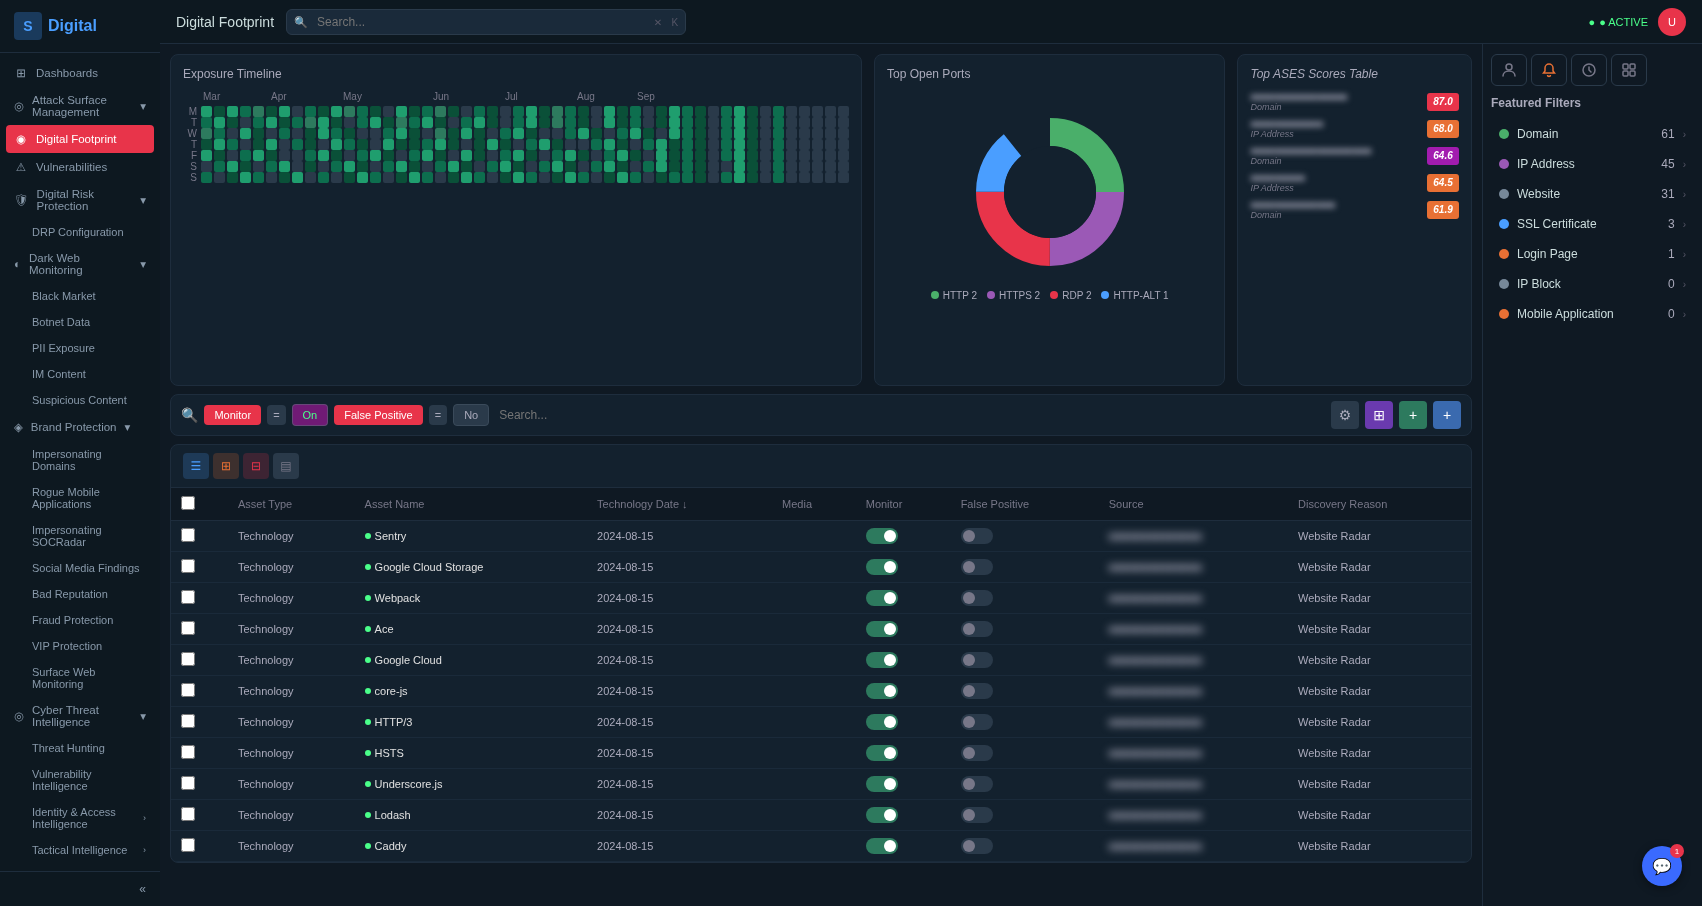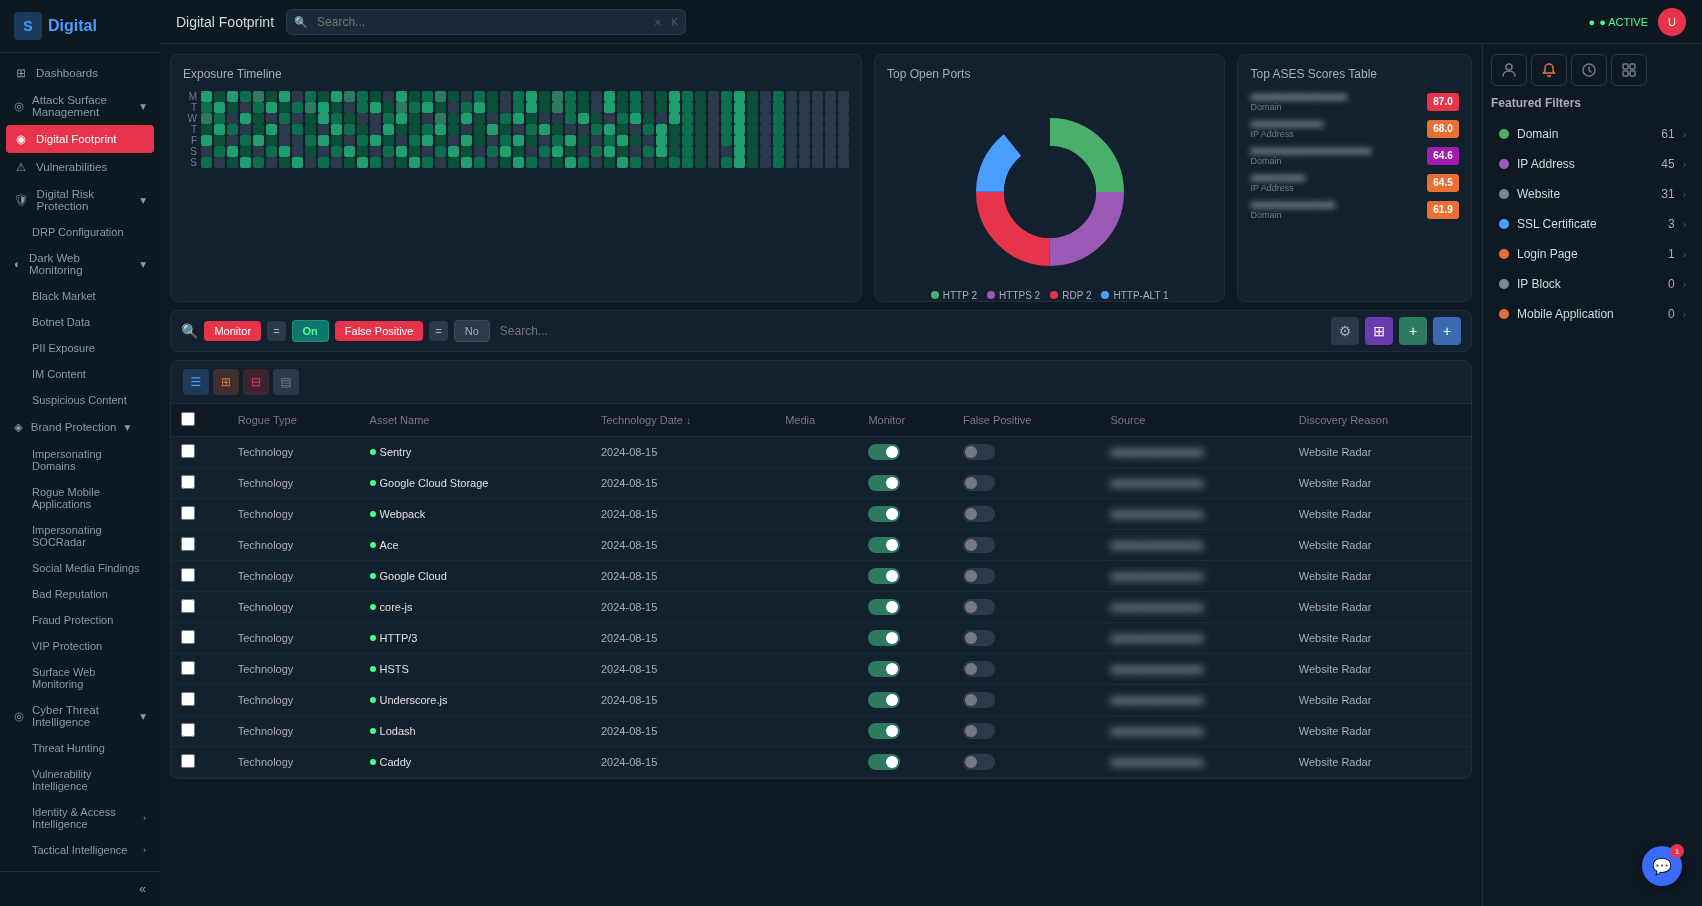--- a/index.html
+++ b/index.html
@@ -33,27 +33,27 @@
     .topbar-right { margin-left: auto; display: flex; align-items: center; gap: 10px; }
     .topbar-status { color: #4aff8a; font-size: 11px; display: flex; align-items: center; gap: 4px; }
     .avatar { width: 28px; height: 28px; border-radius: 50%; background: #e8344a; display: flex; align-items: center; justify-content: center; color: #fff; font-size: 11px; cursor: pointer; }
 
     
     .content { flex: 1; display: flex; overflow: hidden; }
     .content-main { flex: 1; padding: 10px; overflow-y: auto; display: flex; flex-direction: column; gap: 8px; }
     .content-right { width: 220px; padding: 10px 8px; overflow-y: auto; border-left: 1px solid #1e2d3d; flex-shrink: 0; }
 
     
-    .cards-row { display: flex; gap: 12px; height: 248px; }
+    .cards-row { display: flex; gap: 12px; height: 332px; }
     .card { background: #13212e; border-radius: 8px; padding: 12px; border: 1px solid #1e2d3d; }
     .card-title { font-size: 12px; color: #aab; margin-bottom: 10px; font-weight: 500; }
 
     .timeline-card { flex: 1; }
     .ports-card { width: 360px; }
-    .ases-card { width: 240px; }
+    .ases-card { width: 240px; font-style: italic; }
     .cal-row { display: flex; align-items: center; gap: 2px; }
     .cal-day-label { width: 14px; font-size: 10px; color: #778; flex-shrink: 0; text-align: right; margin-right: 2px; }
     .cal-cells { display: flex; gap: 2px; flex-wrap: nowrap; }
     .cal-cell { width: 11px; height: 11px; border-radius: 2px; flex-shrink: 0; }
     .c-light { background: #2d7a5e; }
     .c-mid { background: #1f9e6e; }
     .c-dark { background: #0d6e4e; }
     .c-darker { background: #0a5038; }
     .c-gray { background: #2a3a4a; }
 
@@ -67,21 +67,21 @@
     .ases-list { display: flex; flex-direction: column; gap: 6px; }
     .ases-item { display: flex; align-items: center; gap: 6px; }
     .ases-info { flex: 1; min-width: 0; }
     .ases-host { font-size: 10px; color: #aab; white-space: nowrap; overflow: hidden; text-overflow: ellipsis; filter: blur(3px); }
     .ases-type { font-size: 9px; color: #778; }
     .ases-score { width: 32px; height: 18px; border-radius: 3px; display: flex; align-items: center; justify-content: center; color: #fff; font-size: 10px; font-weight: bold; flex-shrink: 0; }
     .filter-icon { color: #778; cursor: pointer; font-size: 14px; }
     .filter-btn { padding: 4px 10px; border-radius: 4px; font-size: 11px; cursor: pointer; border: none; font-weight: 500; }
     .btn-monitor { background: #e8344a; color: #fff; }
     .btn-eq { background: #2a3a4a; color: #aab; padding: 4px 6px; }
-    .btn-on { background: #0f766e; color: #4aff8a; border: 1px solid #4aff8a33; font-weight: bold; }
+    .btn-on { background: #701a75; color: #4aff8a; border: 1px solid #4aff8a33; }
     .btn-false-pos { background: #e8344a; color: #fff; }
     .btn-no { background: #2a3a4a; color: #aab; border: 1px solid #3a4a5a; }
     .filter-search { flex: 1; background: transparent; border: none; outline: none; color: #aab; font-size: 12px; padding: 4px; }
     .filter-right { margin-left: auto; display: flex; align-items: center; gap: 6px; }
     .icon-btn { width: 28px; height: 28px; border-radius: 4px; display: flex; align-items: center; justify-content: center; cursor: pointer; font-size: 14px; }
     .icon-btn-purple { background: #6a3aaf; color: #fff; }
     .icon-btn-green { background: #2d7a5e; color: #fff; }
     .icon-btn-blue { background: #3a6aaf; color: #fff; }
     .icon-btn-gray { background: #2a3a4a; color: #aab; }
 
@@ -261,20 +261,29 @@
 
   <div class="content">
     <div class="content-main">
 
       <div class="cards-row">
 
         <div class="card timeline-card">
           <div class="card-title">Exposure Timeline</div>
           <div>
 
+            <div style="display:flex; margin-left:20px; margin-bottom:4px; font-size:10px; color:#778;">
+              <span style="width:68px">Mar</span>
+              <span style="width:72px">Apr</span>
+              <span style="width:90px">May</span>
+              <span style="width:72px">Jun</span>
+              <span style="width:72px">Jul</span>
+              <span style="width:60px">Aug</span>
+              <span style="width:36px">Sep</span>
+            </div>
 
             <div id="calendar-rows">
                 <div class="cal-row">
                   <span class="cal-day-label">M</span>
                   <div class="cal-cells">
                     <div class="cal-cell c-mid"></div>
                     <div class="cal-cell c-darker"></div>
                     <div class="cal-cell c-mid"></div>
                     <div class="cal-cell c-dark"></div>
                     <div class="cal-cell c-light"></div>
@@ -757,21 +766,21 @@
             <div class="view-icon-btn view-orange">⊞</div>
             <div class="view-icon-btn view-red">⊟</div>
             <div class="view-icon-btn view-dark">▤</div>
           </div>
         </div>
         <div style="overflow-x:auto;">
           <table class="data-table">
             <thead>
               <tr>
                 <th><input type="checkbox" class="checkbox" style=""></th>
-                <th>Rogue Type</th>
+                <th>Asset Type</th>
                 <th>Asset Name</th>
                 <th style="cursor:pointer;">Technology Date ↓</th>
                 <th>Media</th>
                 <th>Monitor</th>
                 <th>False Positive</th>
                 <th>Source</th>
                 <th>Discovery Reason</th>
               </tr>
             </thead>
             <tbody id="table-body">

